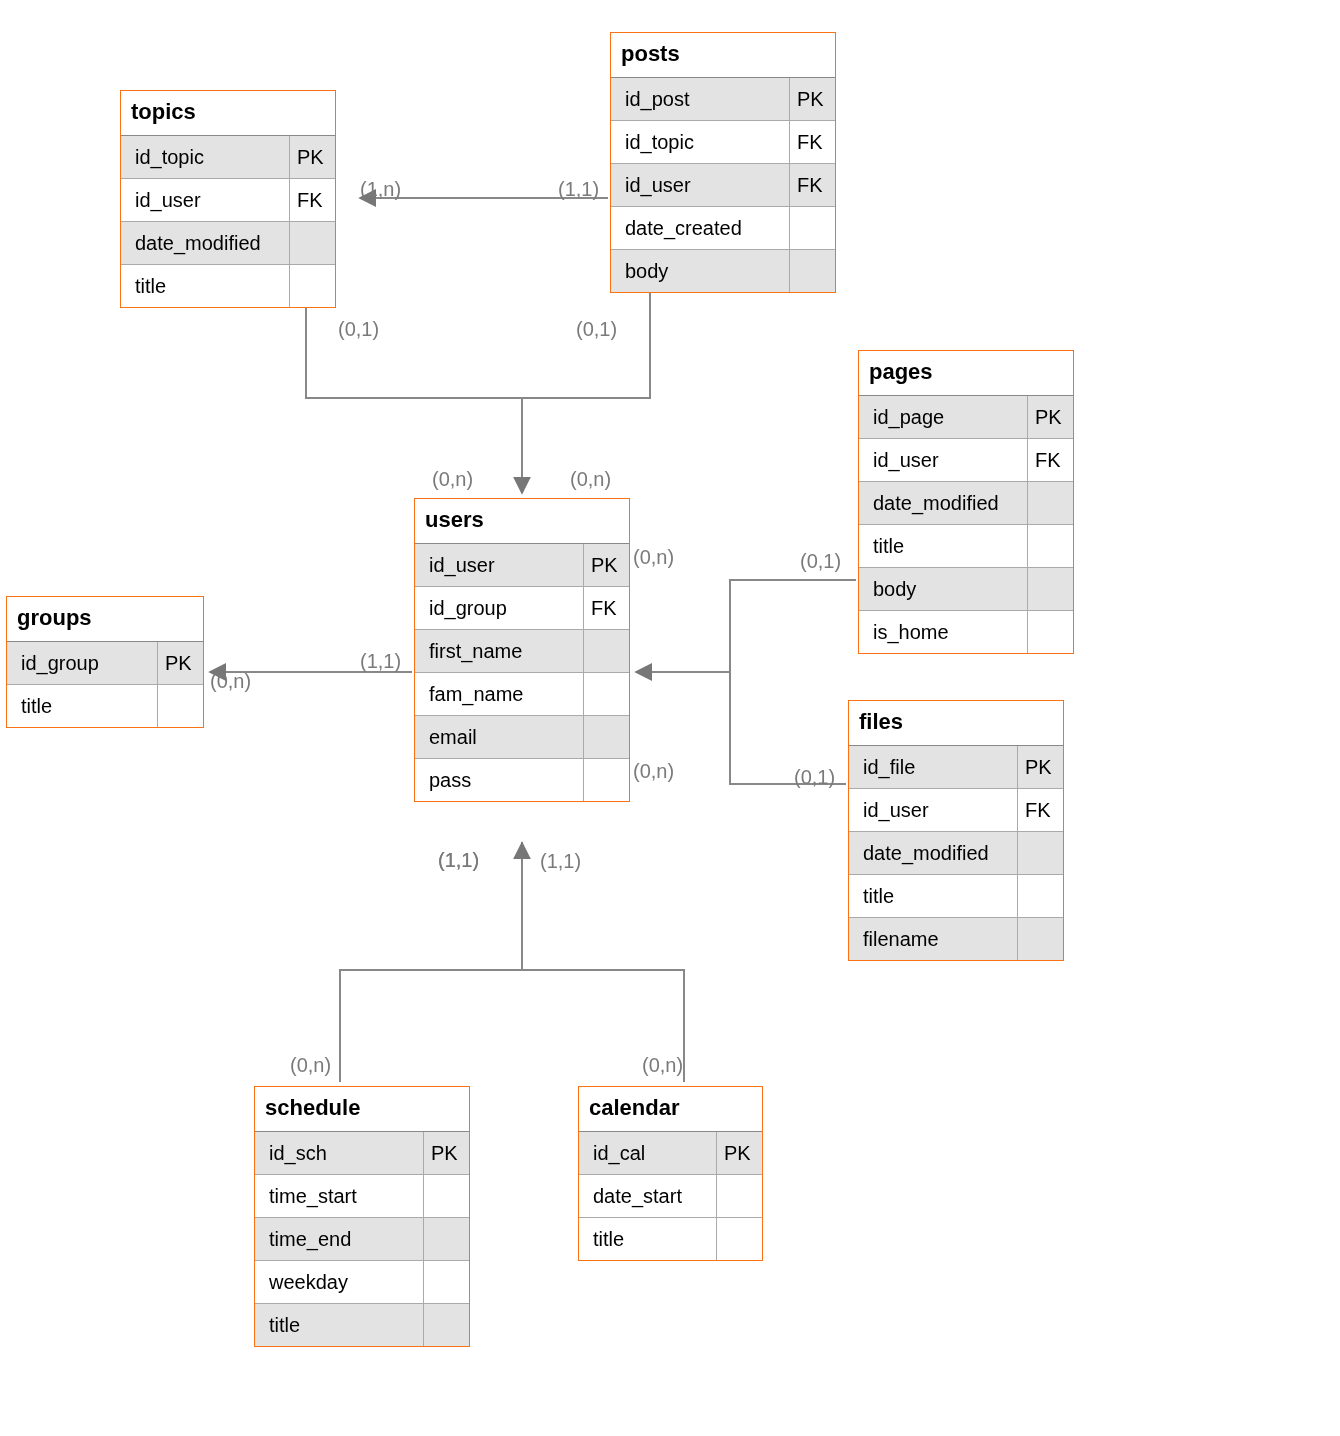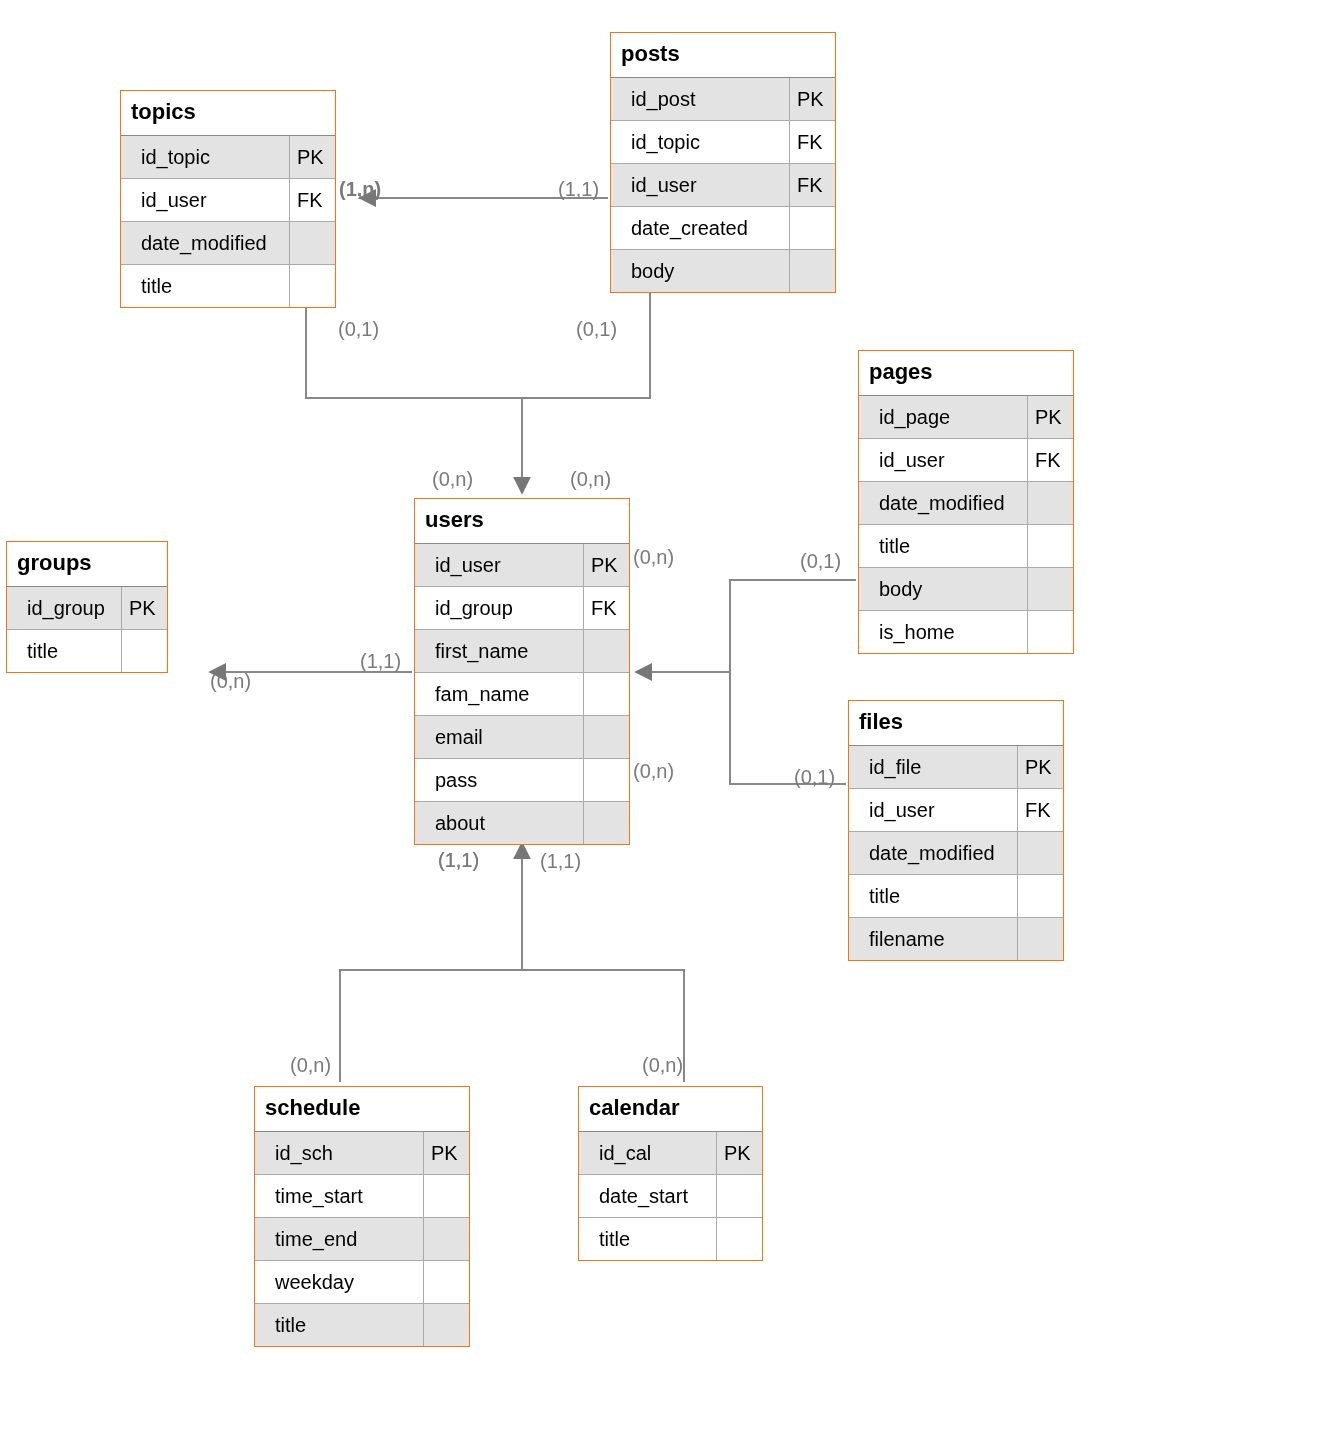--- a/index.html
+++ b/index.html
@@ -31,21 +31,21 @@
   }
   .entity .row{
     display:flex;
     height:42px;
     border-bottom:1px solid #aaa;
     align-items:center;
   }
   .entity .row:last-child{border-bottom:none;}
   .entity .row .name{
     flex:1;
-    padding:0 20px;
+    padding:0 14px;
     overflow:hidden;white-space:nowrap;
   }
   .entity .row .key{
     width:46px;
     border-left:1px solid #aaa;
     height:100%;
     display:flex;align-items:center;justify-content:flex-start;
     padding-left:7px;
     box-sizing:border-box;
   }
@@ -191,26 +191,22 @@
         <div class="key"></div>
       </div>
       <div class="row alt">
         <div class="name">email</div>
         <div class="key"></div>
       </div>
       <div class="row">
         <div class="name">pass</div>
         <div class="key"></div>
       </div>
-      <div class="row alt">
-        <div class="name">about</div>
-        <div class="key"></div>
-      </div>
-    </div>
-    <div class="entity" style="left: 6px; top: 541px; width: 162px;">
+    </div>
+    <div class="entity" style="left: 6px; top: 596px; width: 198px;">
       <div class="header">groups</div>
       <div class="row alt">
         <div class="name">id_group</div>
         <div class="key">PK</div>
       </div>
       <div class="row">
         <div class="name">title</div>
         <div class="key"></div>
       </div>
     </div>
@@ -245,21 +241,21 @@
       </div>
       <div class="row">
         <div class="name">date_start</div>
         <div class="key"></div>
       </div>
       <div class="row">
         <div class="name">title</div>
         <div class="key"></div>
       </div>
     </div>
-    <div class="elabel" style="left: 339px; top: 178px; font-weight: bold;">(1,n)</div>
+    <div class="elabel" style="left: 360px; top: 178px;">(1,n)</div>
     <div class="elabel" style="left: 558px; top: 178px;">(1,1)</div>
     <div class="elabel" style="left: 338px; top: 318px;">(0,1)</div>
     <div class="elabel" style="left: 576px; top: 318px;">(0,1)</div>
     <div class="elabel" style="left: 432px; top: 468px;">(0,n)</div>
     <div class="elabel" style="left: 570px; top: 468px;">(0,n)</div>
     <div class="elabel" style="left: 633px; top: 546px;">(0,n)</div>
     <div class="elabel" style="left: 800px; top: 550px;">(0,1)</div>
     <div class="elabel" style="left: 633px; top: 760px;">(0,n)</div>
     <div class="elabel" style="left: 794px; top: 766px;">(0,1)</div>
     <div class="elabel" style="left: 360px; top: 650px;">(1,1)</div>

